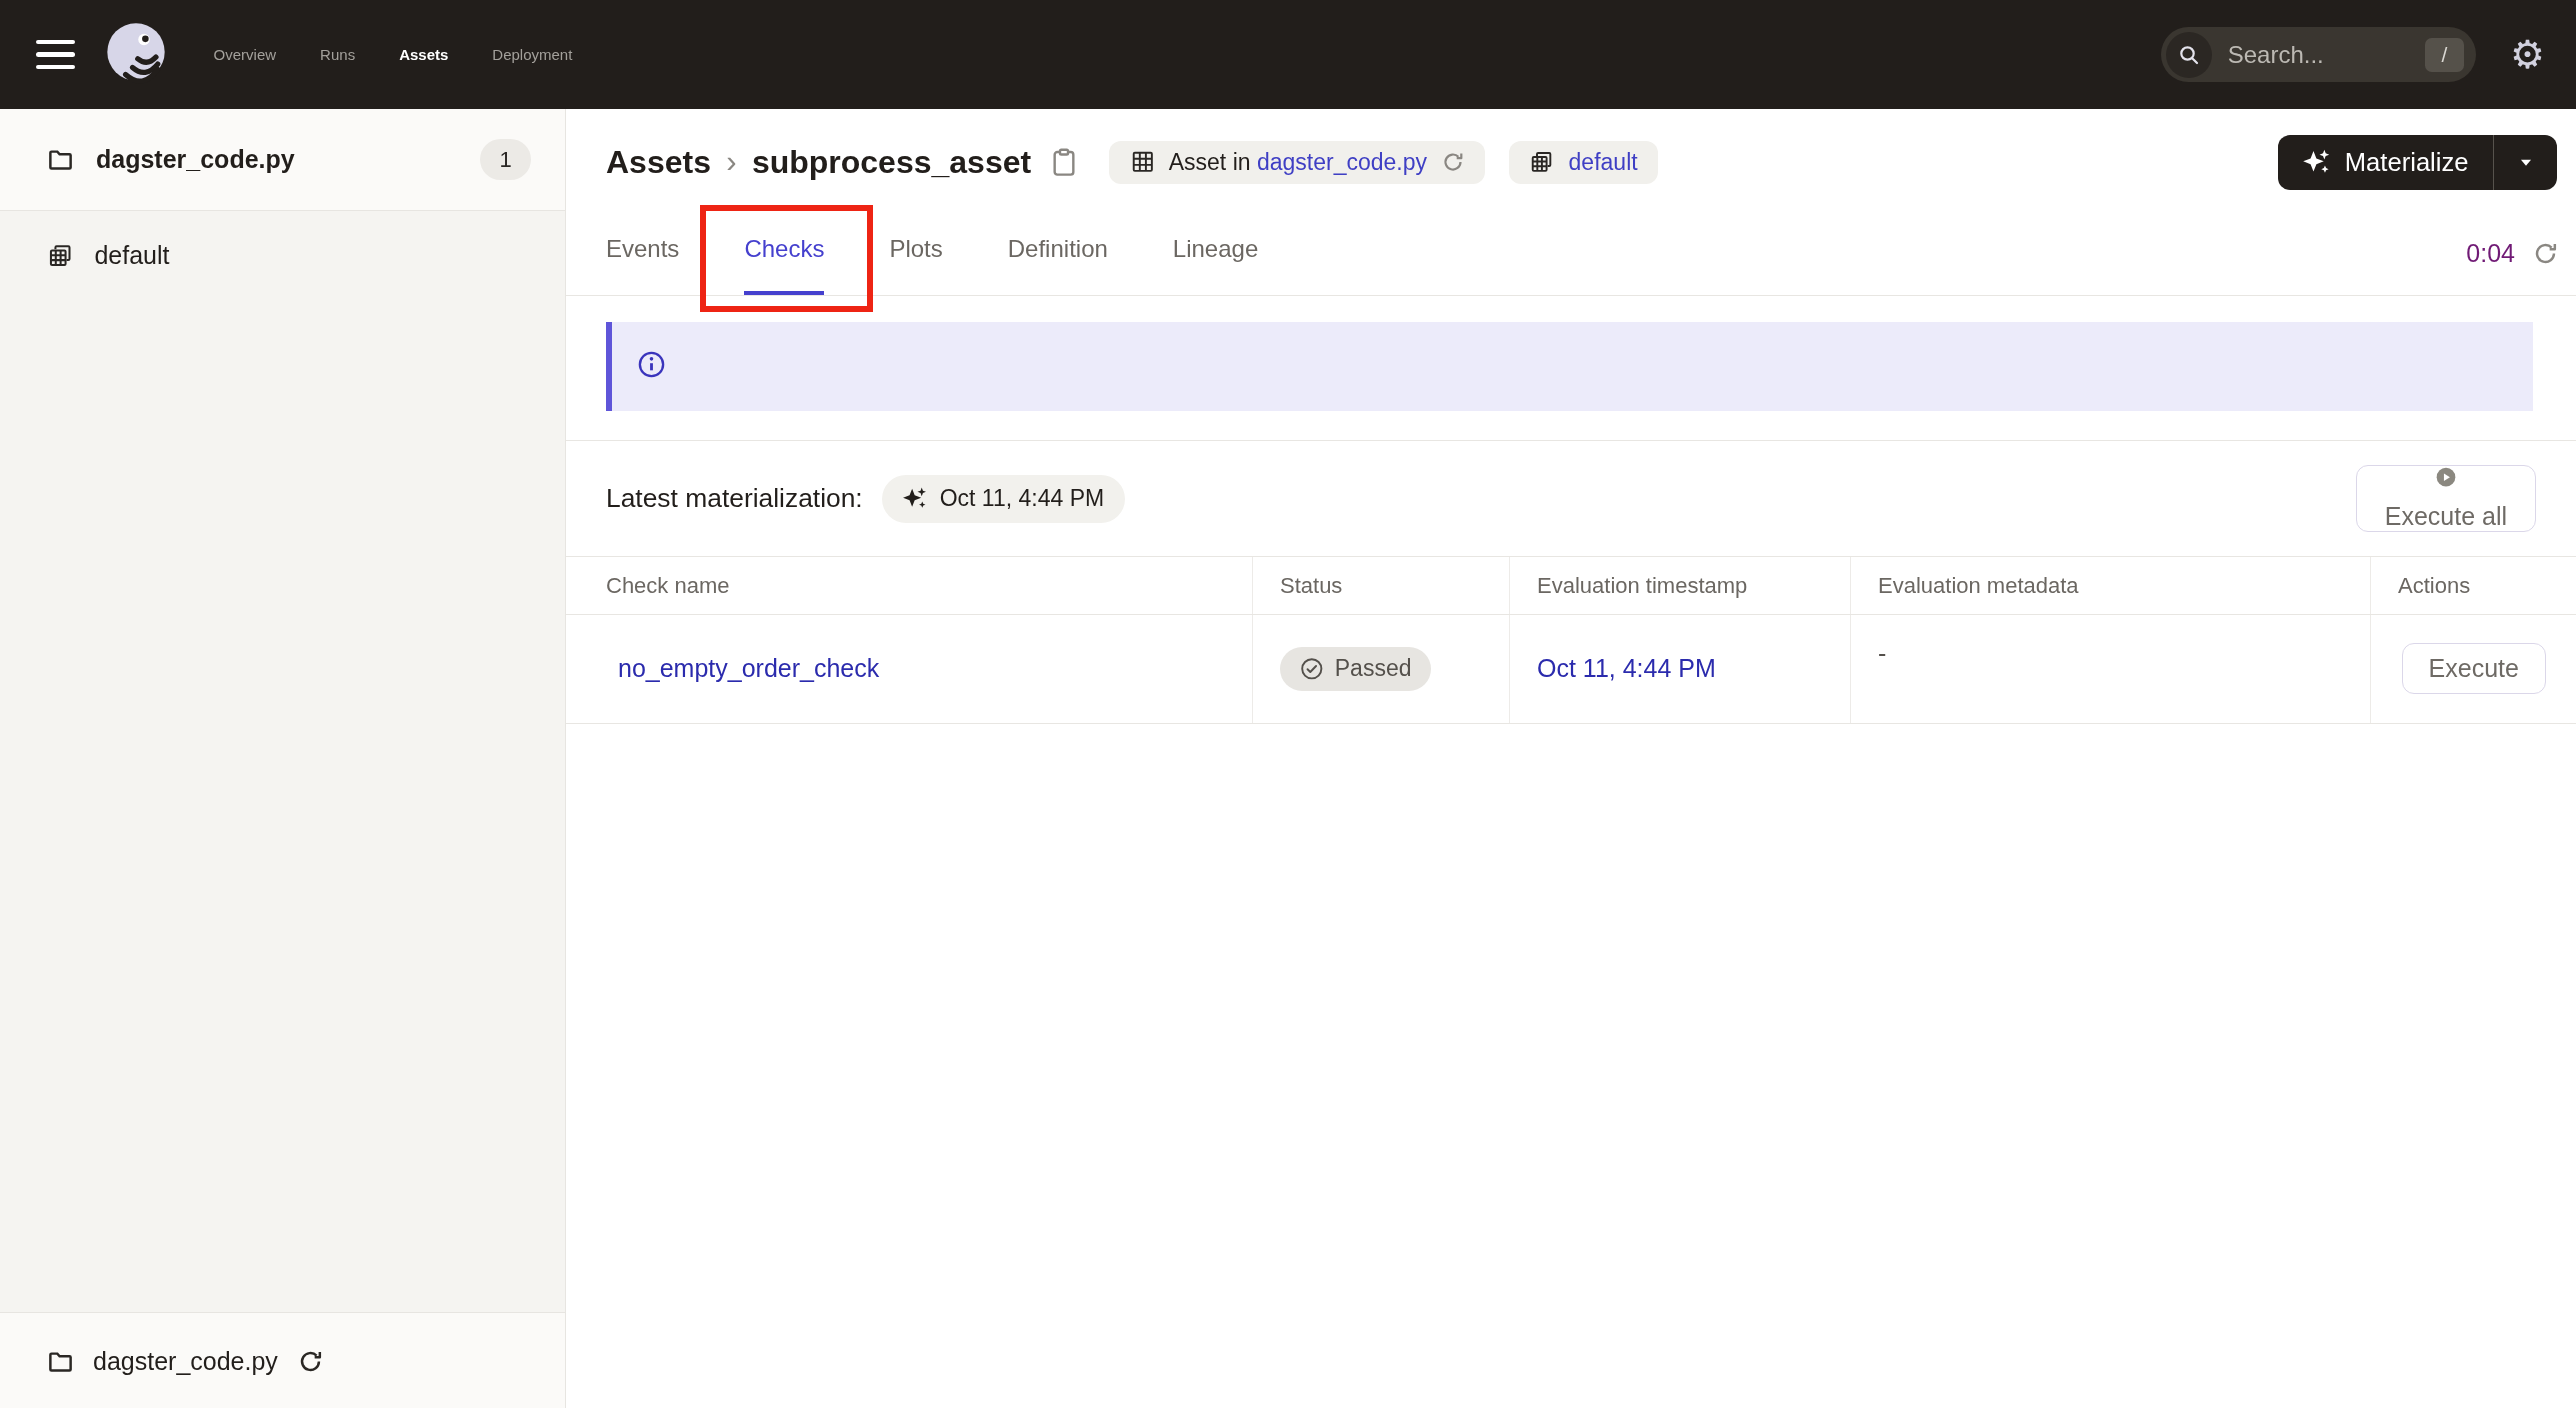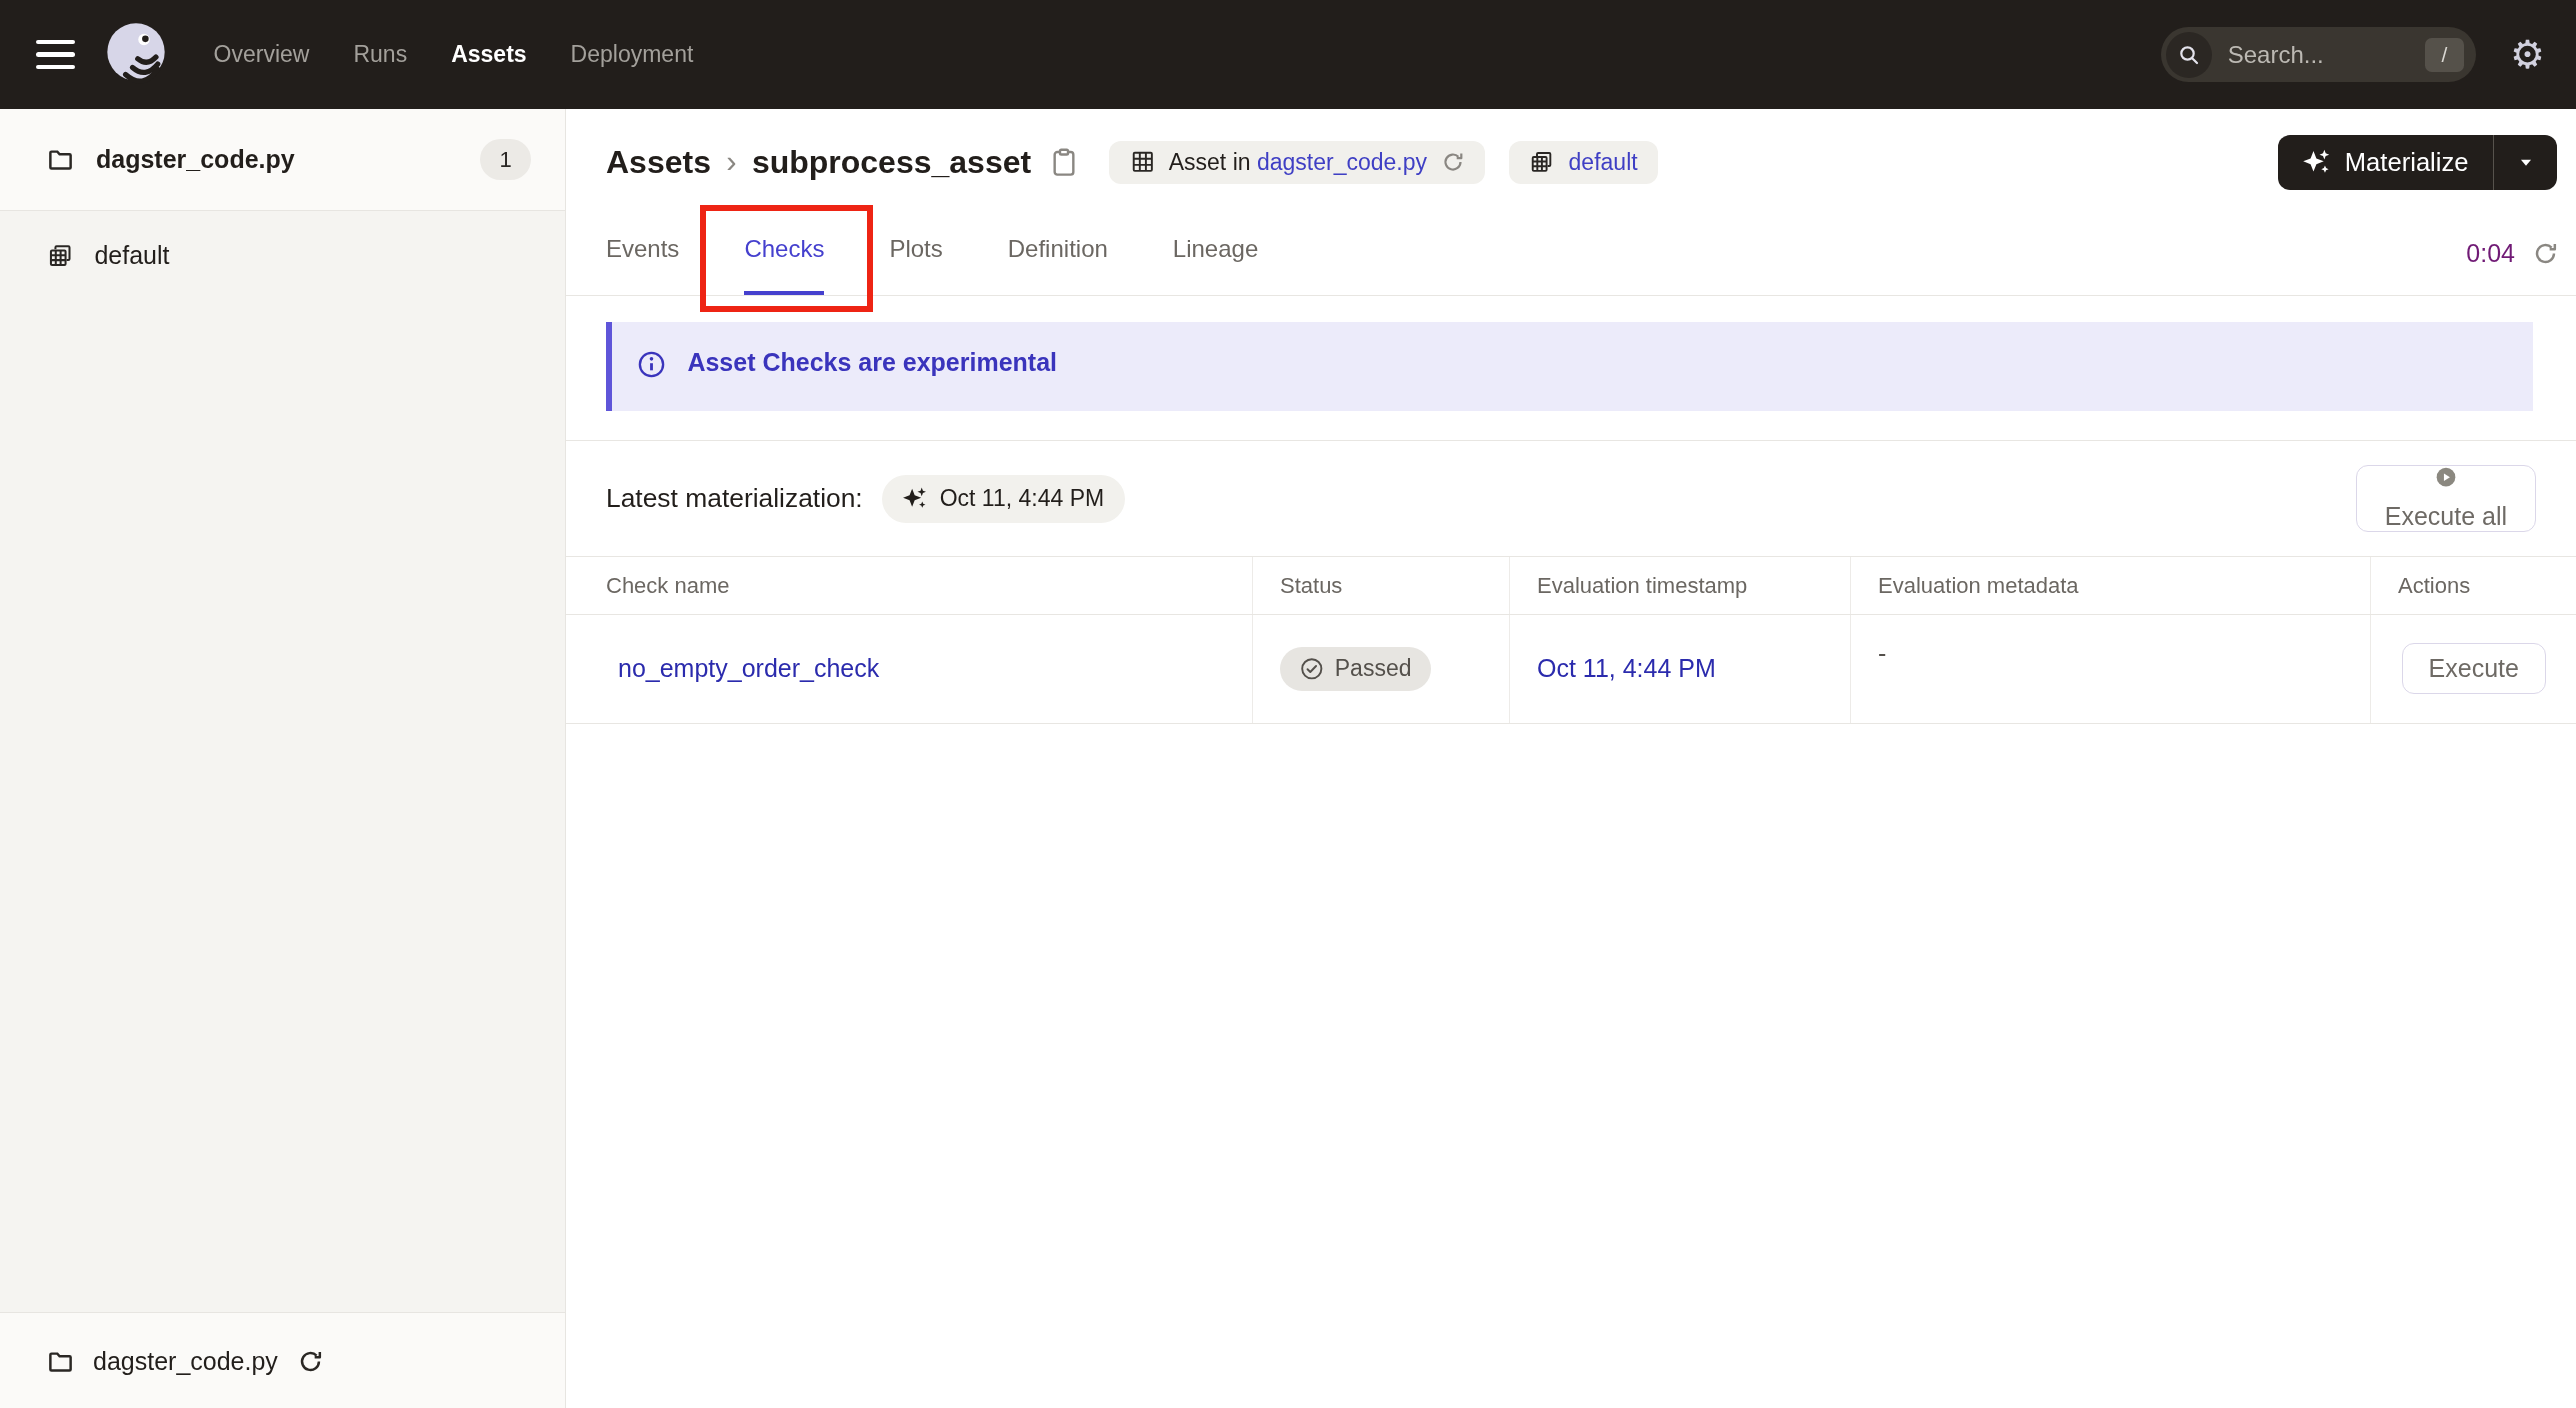--- a/index.html
+++ b/index.html
@@ -14,21 +14,21 @@
   
   .nav {
     height:109px; flex:0 0 109px; background:#221E1B;
     display:flex; align-items:center; justify-content:space-between;
     padding:0 31px 0 36px;
   }
   .nav-left { display:flex; align-items:center; }
   .hamburger { width:39px; display:flex; flex-direction:column; gap:8.5px; cursor:pointer; }
   .hamburger span { display:block; height:4.3px; width:39px; background:#FFFFFF; border-radius:2.6px; }
   .logo { margin-left:25.6px; width:70px; height:73px; display:flex; align-items:center; }
-  .nav-links { display:flex; gap:44px; margin-left:43px; font-size:23px; }
+  .nav-links { display:flex; gap:44px; margin-left:43px; font-size:15px; }
   .nav-link { color:#A3A09B; cursor:pointer; }
   .nav-link.active { color:#FFFFFF; font-weight:700; }
   .nav-right { display:flex; align-items:center; gap:34px; }
   .search {
     width:315px; height:55px; background:#3A3630; border-radius:29px;
     display:flex; align-items:center; gap:13.6px; padding:0 12px 0 5.1px;
   }
   .search-circle {
     width:46px; height:46px; border-radius:50%; background:#2B2723;
     display:flex; align-items:center; justify-content:center; flex:0 0 46px;
@@ -318,21 +318,20 @@
         </div>
       </div>
 
       <div class="banner">
         <svg class="banner-icon" viewBox="0 0 24 24" fill="none" stroke="currentColor" stroke-width="1.8">
           <circle cx="12" cy="12" r="9"></circle>
           <line x1="12" y1="11" x2="12" y2="16.5" stroke-width="2.2"></line>
           <circle cx="12" cy="7.6" r="1.4" fill="currentColor" stroke="none"></circle>
         </svg>
         <div>
-          <div class="banner-title">Asset Checks are experimental</div>
         </div>
       </div>
 
       <div class="hdivider"></div>
 
       <div class="toolbar">
         <span class="toolbar-label">Latest materialization:</span>
         <div class="chip">
           <svg class="spark" viewBox="0 0 24 24" fill="currentColor">
             <path d="M9.5 2.5 L11.9 8.6 L18 11 L11.9 13.4 L9.5 19.5 L7.1 13.4 L1 11 L7.1 8.6 Z"></path>

